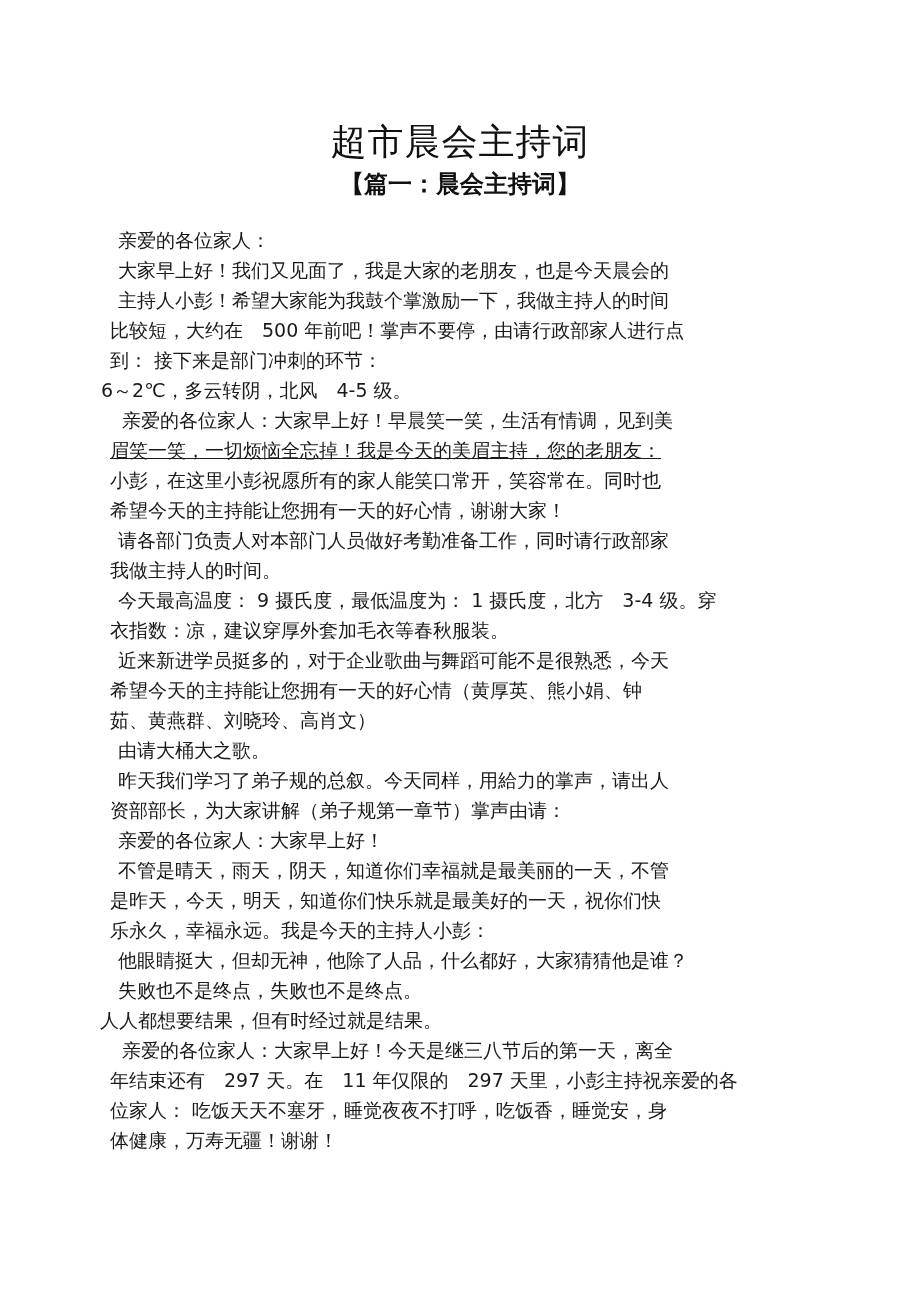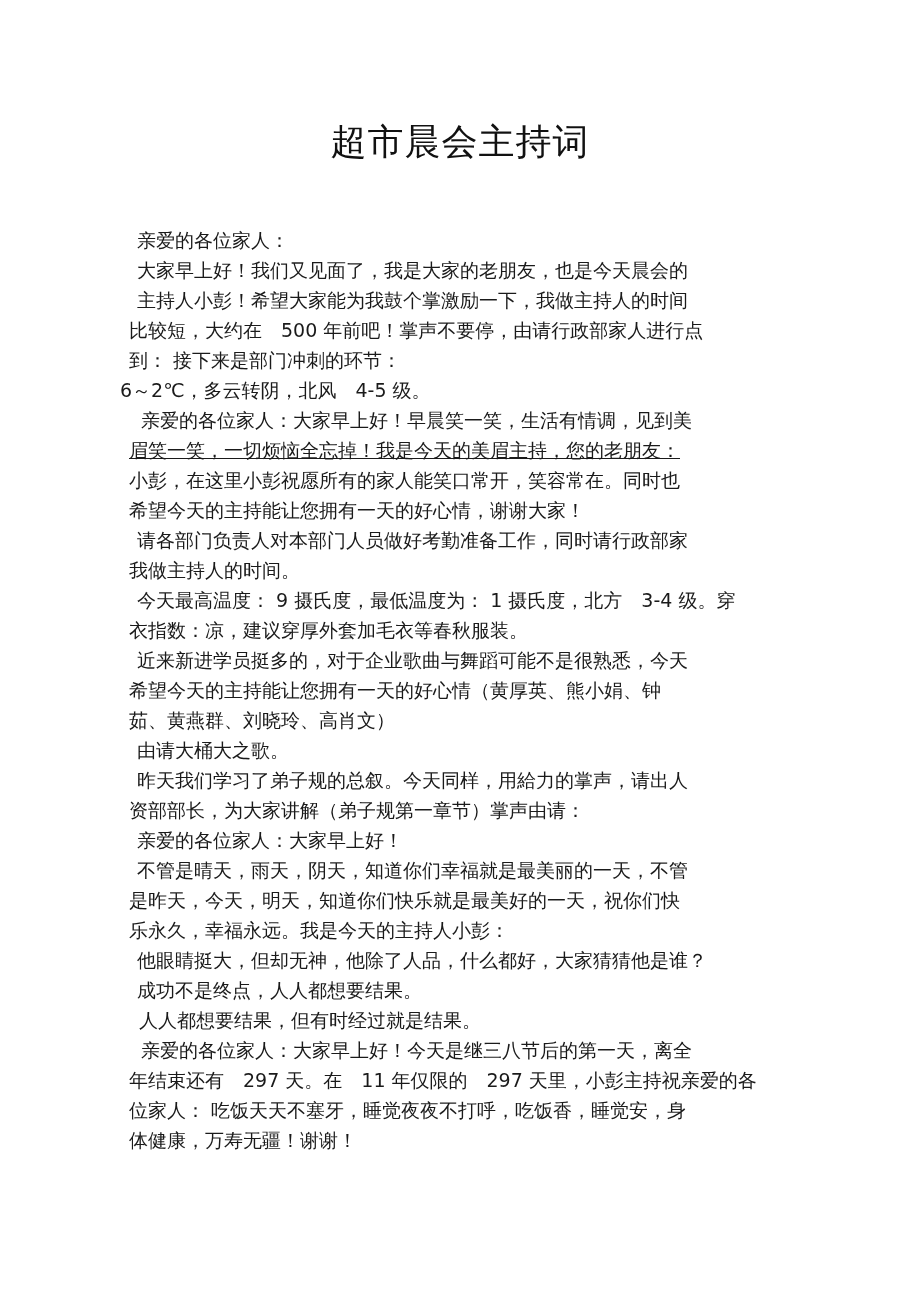--- a/index.html
+++ b/index.html
@@ -3,27 +3,28 @@
 <meta charset="utf-8">
 <style>
   html, body { margin: 0; padding: 0; background: #ffffff; }
   body { width: 920px; height: 1303px; position: relative; overflow: hidden;
          font-family: "DejaVu Sans", "Liberation Sans", sans-serif; color: #111; }
   .page { position: absolute; left: 0; top: 0; width: 920px; height: 1064px; }
   .title { position: absolute; top: 118px; left: 0; width: 920px; text-align: center;
            font-size: 36px; letter-spacing: 1px; font-weight: normal; margin: 0; color: #111; }
   .subtitle { position: absolute; top: 168px; left: 0; width: 920px; text-align: center;
               font-size: 24px; margin: 0; color: #111; }
-  .line { position: absolute; font-size: 19px; white-space: nowrap; line-height: 24px; color: #1a1a1a; margin-left: 19px; }
+  .line { position: absolute; font-size: 19px; white-space: nowrap; line-height: 24px; color: #1a1a1a; }
 </style>
 </head>
 <body>
 
 <div class="page">
   <h1 class="title">超市晨会主持词</h1>
+  <h2 class="subtitle">【篇一：晨会主持词】</h2>
   <div id="body-lines">
       <div class="line" style="left: 118px; top: 228px;">亲爱的各位家人：</div>
       <div class="line" style="left: 118px; top: 258px;">大家早上好！我们又见面了，我是大家的老朋友，也是今天晨会的</div>
       <div class="line" style="left: 118px; top: 288px;">主持人小彭！希望大家能为我鼓个掌激励一下，我做主持人的时间</div>
       <div class="line" style="left: 110px; top: 318px;">比较短，大约在　500 年前吧！掌声不要停，由请行政部家人进行点</div>
       <div class="line" style="left: 110px; top: 348px;">到：  接下来是部门冲刺的环节：</div>
       <div class="line" style="left: 101px; top: 378px;">6～2℃，多云转阴，北风　4-5 级。</div>
       <div class="line" style="left: 122px; top: 408px;">亲爱的各位家人：大家早上好！早晨笑一笑，生活有情调，见到美</div>
       <div class="line" style="left: 110px; top: 438px; text-decoration: underline;">眉笑一笑，一切烦恼全忘掉！我是今天的美眉主持，您的老朋友：</div>
       <div class="line" style="left: 110px; top: 468px;">小彭，在这里小彭祝愿所有的家人能笑口常开，笑容常在。同时也</div>
@@ -36,20 +37,20 @@
       <div class="line" style="left: 110px; top: 678px;">希望今天的主持能让您拥有一天的好心情（黄厚英、熊小娟、钟</div>
       <div class="line" style="left: 110px; top: 708px;">茹、黄燕群、刘晓玲、高肖文）</div>
       <div class="line" style="left: 118px; top: 738px;">由请大桶大之歌。</div>
       <div class="line" style="left: 118px; top: 768px;">昨天我们学习了弟子规的总叙。今天同样，用給力的掌声，请出人</div>
       <div class="line" style="left: 110px; top: 798px;">资部部长，为大家讲解（弟子规第一章节）掌声由请：</div>
       <div class="line" style="left: 118px; top: 828px;">亲爱的各位家人：大家早上好！</div>
       <div class="line" style="left: 118px; top: 858px;">不管是晴天，雨天，阴天，知道你们幸福就是最美丽的一天，不管</div>
       <div class="line" style="left: 110px; top: 888px;">是昨天，今天，明天，知道你们快乐就是最美好的一天，祝你们快</div>
       <div class="line" style="left: 110px; top: 918px;">乐永久，幸福永远。我是今天的主持人小彭：</div>
       <div class="line" style="left: 118px; top: 948px;">他眼睛挺大，但却无神，他除了人品，什么都好，大家猜猜他是谁？</div>
-      <div class="line" style="left: 118px; top: 978px;">成功不是终点，人人都想要结果。</div>
-      <div class="line" style="left: 120px; top: 1008px;">人人都想要结果，但有时经过就是结果。</div>
+      <div class="line" style="left: 118px; top: 978px;">失败也不是终点，失败也不是终点。</div>
+      <div class="line" style="left: 100px; top: 1008px;">人人都想要结果，但有时经过就是结果。</div>
       <div class="line" style="left: 122px; top: 1038px;">亲爱的各位家人：大家早上好！今天是继三八节后的第一天，离全</div>
       <div class="line" style="left: 110px; top: 1068px;">年结束还有　297 天。在　11 年仅限的　297 天里，小彭主持祝亲爱的各</div>
       <div class="line" style="left: 110px; top: 1098px;">位家人：  吃饭天天不塞牙，睡觉夜夜不打呼，吃饭香，睡觉安，身</div>
       <div class="line" style="left: 110px; top: 1128px;">体健康，万寿无疆！谢谢！</div>
     </div>
 </div>
 
 </body></html>

